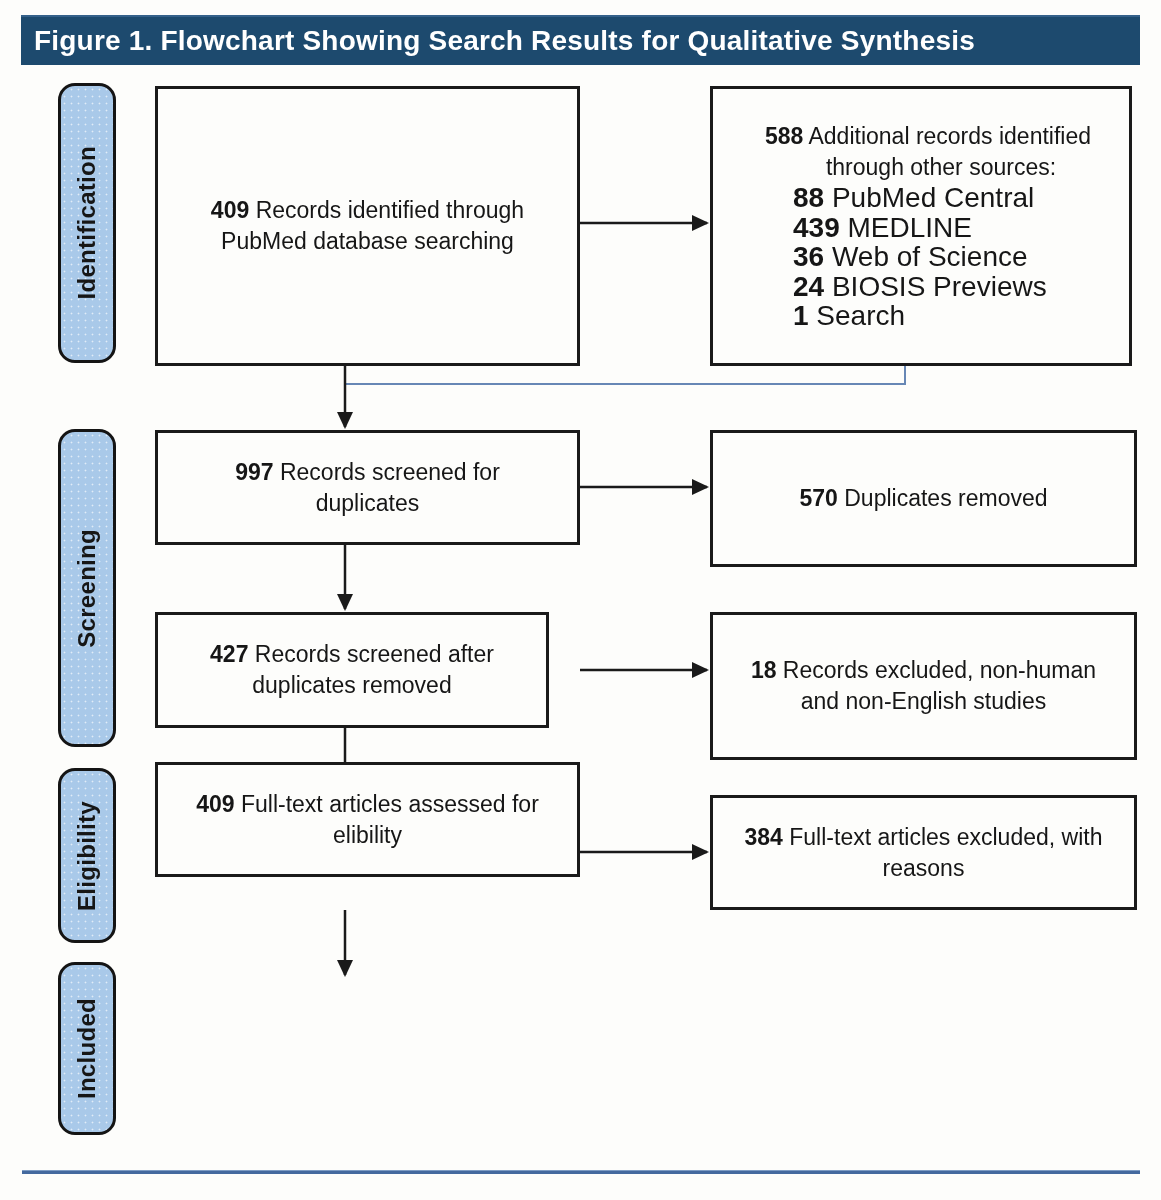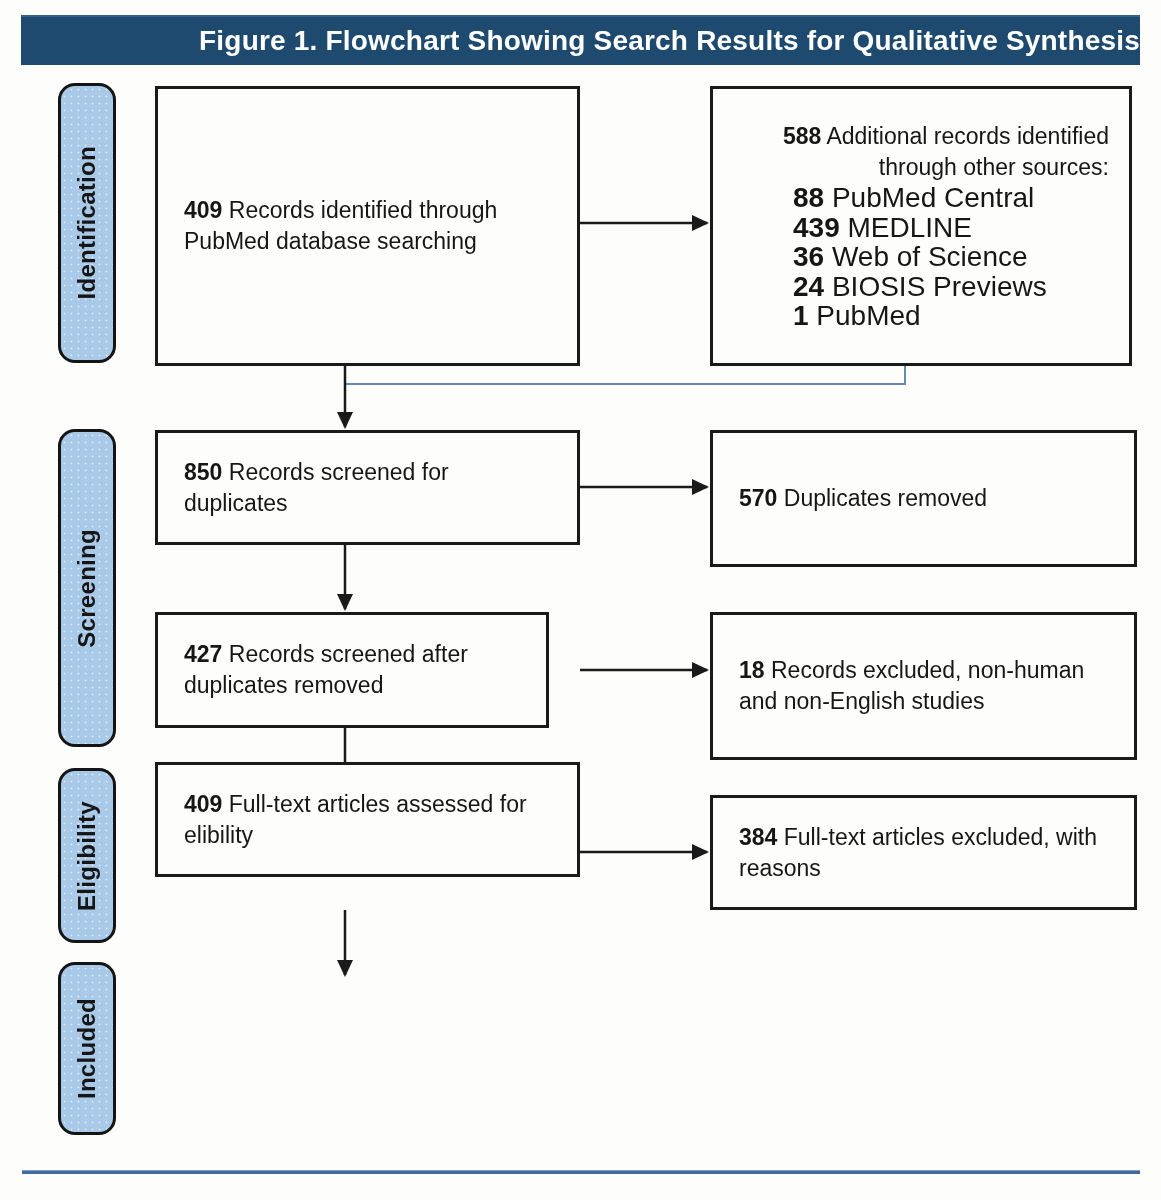--- a/index.html
+++ b/index.html
@@ -19,21 +19,20 @@
   
   .titlebar {
     position: absolute;
     left: 21px; top: 15px;
     width: 1119px; height: 50px;
     background: var(--header-bg, #1d4a6e);
     border-top: 2px solid var(--header-highlight, #35618a);
     box-sizing: border-box;
     display: flex;
     align-items: center;
-    justify-content: flex-end;
   }
   .titlebar h1 {
     margin: 0 0 0 13px;
     color: var(--header-text, #ffffff);
     font-size: 28px;
     font-weight: bold;
     letter-spacing: 0.2px;
   }
 
   
@@ -70,24 +69,25 @@
     display: flex;
     flex-direction: column;
     justify-content: center;
     color: #161616;
   }
   .boxtext {
     margin: 0;
     padding: 0 26px;
     font-size: 23px;
     line-height: 31px;
+    text-align: center;
   }
   .boxtext b { font-weight: bold; }
   .flowbox.align-left .boxtext {
-    text-align: right;
+    text-align: center;
     padding-left: 60px;
     padding-right: 20px;
     text-indent: -26px;
   }
   .sublist {
     list-style: none;
     margin: 0;
     padding: 0 10px 0 80px;
     font-size: 28px;
     line-height: 29.5px;
@@ -162,26 +162,26 @@
     <p class="boxtext"><b>409</b> <span>Records identified through PubMed database searching</span></p>
   </div>
 
   <div class="flowbox align-left" style="left:710px;top:86px;width:422px;height:280px">
     <p class="boxtext"><b>588</b> <span>Additional records identified through other sources:</span></p>
     <ul class="sublist">
       <li><b>88</b> <span>PubMed Central</span></li>
       <li><b>439</b> <span>MEDLINE</span></li>
       <li><b>36</b> <span>Web of Science</span></li>
       <li><b>24</b> <span>BIOSIS Previews</span></li>
-      <li><b>1</b> <span>PubMed</span></li>
+      <li><b>1</b> <span>Search</span></li>
     </ul>
   </div>
 
   <div class="flowbox" style="left:155px;top:430px;width:425px;height:115px">
-    <p class="boxtext"><b>850</b> <span>Records screened for duplicates</span></p>
+    <p class="boxtext"><b>997</b> <span>Records screened for duplicates</span></p>
   </div>
 
   <div class="flowbox" style="left:710px;top:430px;width:427px;height:137px">
     <p class="boxtext"><b>570</b> <span>Duplicates removed</span></p>
   </div>
 
   <div class="flowbox" style="left:155px;top:612px;width:394px;height:116px">
     <p class="boxtext"><b>427</b> <span>Records screened after duplicates removed</span></p>
   </div>
 

